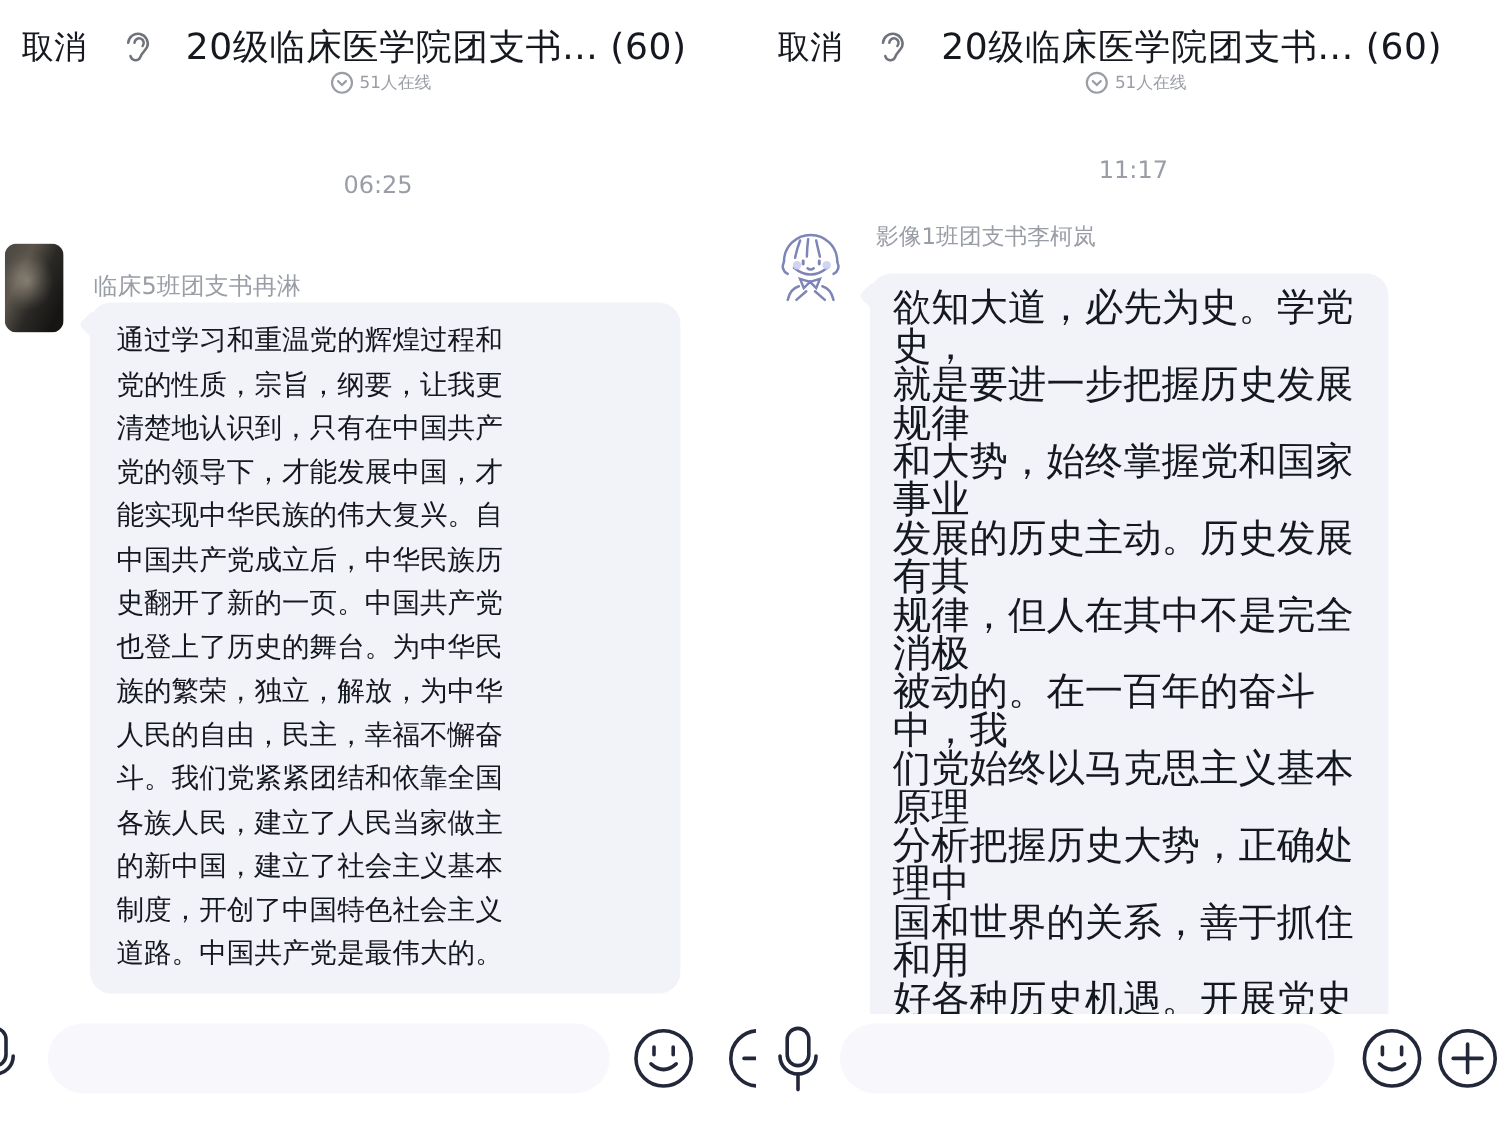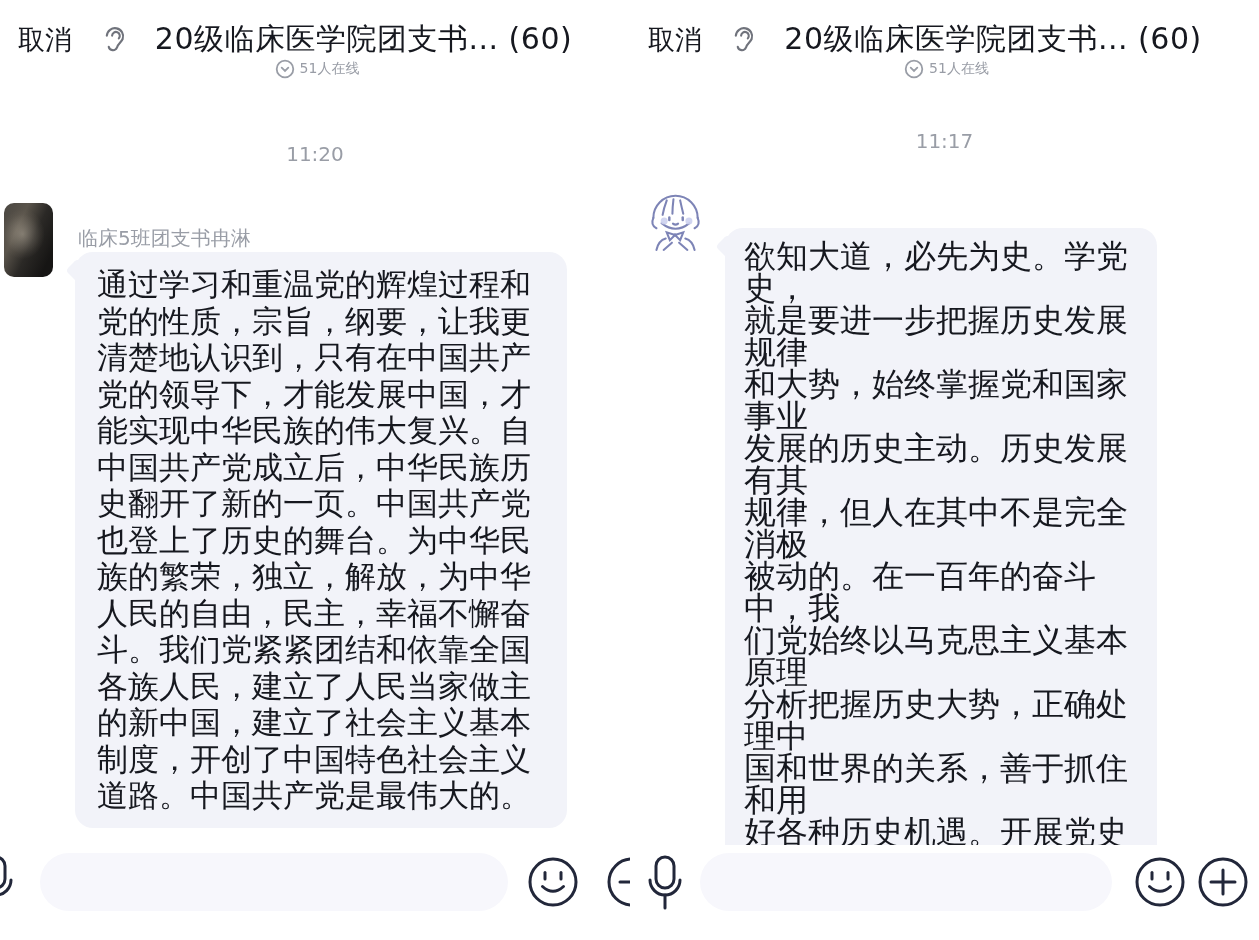--- a/index.html
+++ b/index.html
@@ -39,21 +39,21 @@
   .p1 .avatar svg{display:block;width:100%;height:100%;}
 
   .sender{position:absolute;color:var(--text-secondary,#999da6);white-space:nowrap;}
   .p0 .sender{left:78px;top:201px;font-size:20px;margin-top:24px;}
   .p1 .sender{left:100px;top:184px;font-size:19px;}
 
   .bubble{position:absolute;background:var(--bubble-bg,#f2f3f9);border-radius:18px;
     white-space:pre-line;box-sizing:border-box;color:var(--text-primary,#16181f);}
   .bubble::before{content:"";position:absolute;left:-6px;top:10px;width:17px;height:17px;
     background:inherit;border-radius:4px;transform:rotate(45deg);}
-  .p0 .bubble{left:75px;top:252px;width:492px;padding:14px 22px;font-size:31px;line-height:36.5px;}
+  .p0 .bubble{left:75px;top:252px;width:492px;padding:14px 22px;font-size:23px;line-height:36.5px;}
   .p1 .bubble{left:95px;top:228px;width:432px;padding:12px 19px;font-size:32px;line-height:32px;}
 
   
   .composer{position:absolute;left:0;right:0;top:845px;height:95px;background:#fff;}
   .input{position:absolute;top:8px;height:58px;border-radius:29px;background:var(--input-bg,#f7f7fc);cursor:text;}
   .p0 .input{left:40px;width:468px;}
   .p1 .input{left:70px;width:412px;}
   .cicon{position:absolute;color:var(--icon-stroke,#22273a);cursor:pointer;}
   .cicon svg{display:block;width:100%;height:100%;}
   .mic{width:46px;height:62px;top:8px;}
@@ -82,21 +82,21 @@
     </div>
     <div class="online-row">
       <svg viewBox="0 0 20 20" fill="none" stroke="currentColor" stroke-width="1.8" stroke-linecap="round">
         <circle cx="10" cy="10" r="8.3"></circle>
         <path d="M6.7 8.6 L10 11.9 L13.3 8.6"></path>
       </svg>
       <span>51人在线</span>
     </div>
   </div>
 
-  <div class="time">11:20</div>
+  <div class="time">06:25</div>
 
   <div class="avatar"></div>
   <div class="sender">临床5班团支书冉淋</div>
   <div class="bubble">通过学习和重温党的辉煌过程和
 党的性质，宗旨，纲要，让我更
 清楚地认识到，只有在中国共产
 党的领导下，才能发展中国，才
 能实现中华民族的伟大复兴。自
 中国共产党成立后，中华民族历
 史翻开了新的一页。中国共产党
@@ -175,20 +175,21 @@
       <path d="M28 35.5 q2.5 2 5 0"></path>
       <path d="M30 46.5 l-8 -2.5 3 7.5 5 -5 z"></path>
       <path d="M30 46.5 l8 -2.5 -3 7.5 -5 -5 z"></path>
       <circle cx="30" cy="46.5" r="1.6" fill="var(--avatar-ink,#7d84b6)" stroke="none"></circle>
       <path d="M12 61 q2 -9 9 -11"></path>
       <path d="M49 61 q-2 -9 -9 -11"></path>
       <path d="M19 61 l8 -7"></path>
       <path d="M42 61 l-8 -7"></path>
     </svg>
   </div>
+  <div class="sender">影像1班团支书李柯岚</div>
   <div class="bubble">欲知大道，必先为史。学党史，
 就是要进一步把握历史发展规律
 和大势，始终掌握党和国家事业
 发展的历史主动。历史发展有其
 规律，但人在其中不是完全消极
 被动的。在一百年的奋斗中，我
 们党始终以马克思主义基本原理
 分析把握历史大势，正确处理中
 国和世界的关系，善于抓住和用
 好各种历史机遇。开展党史学习

